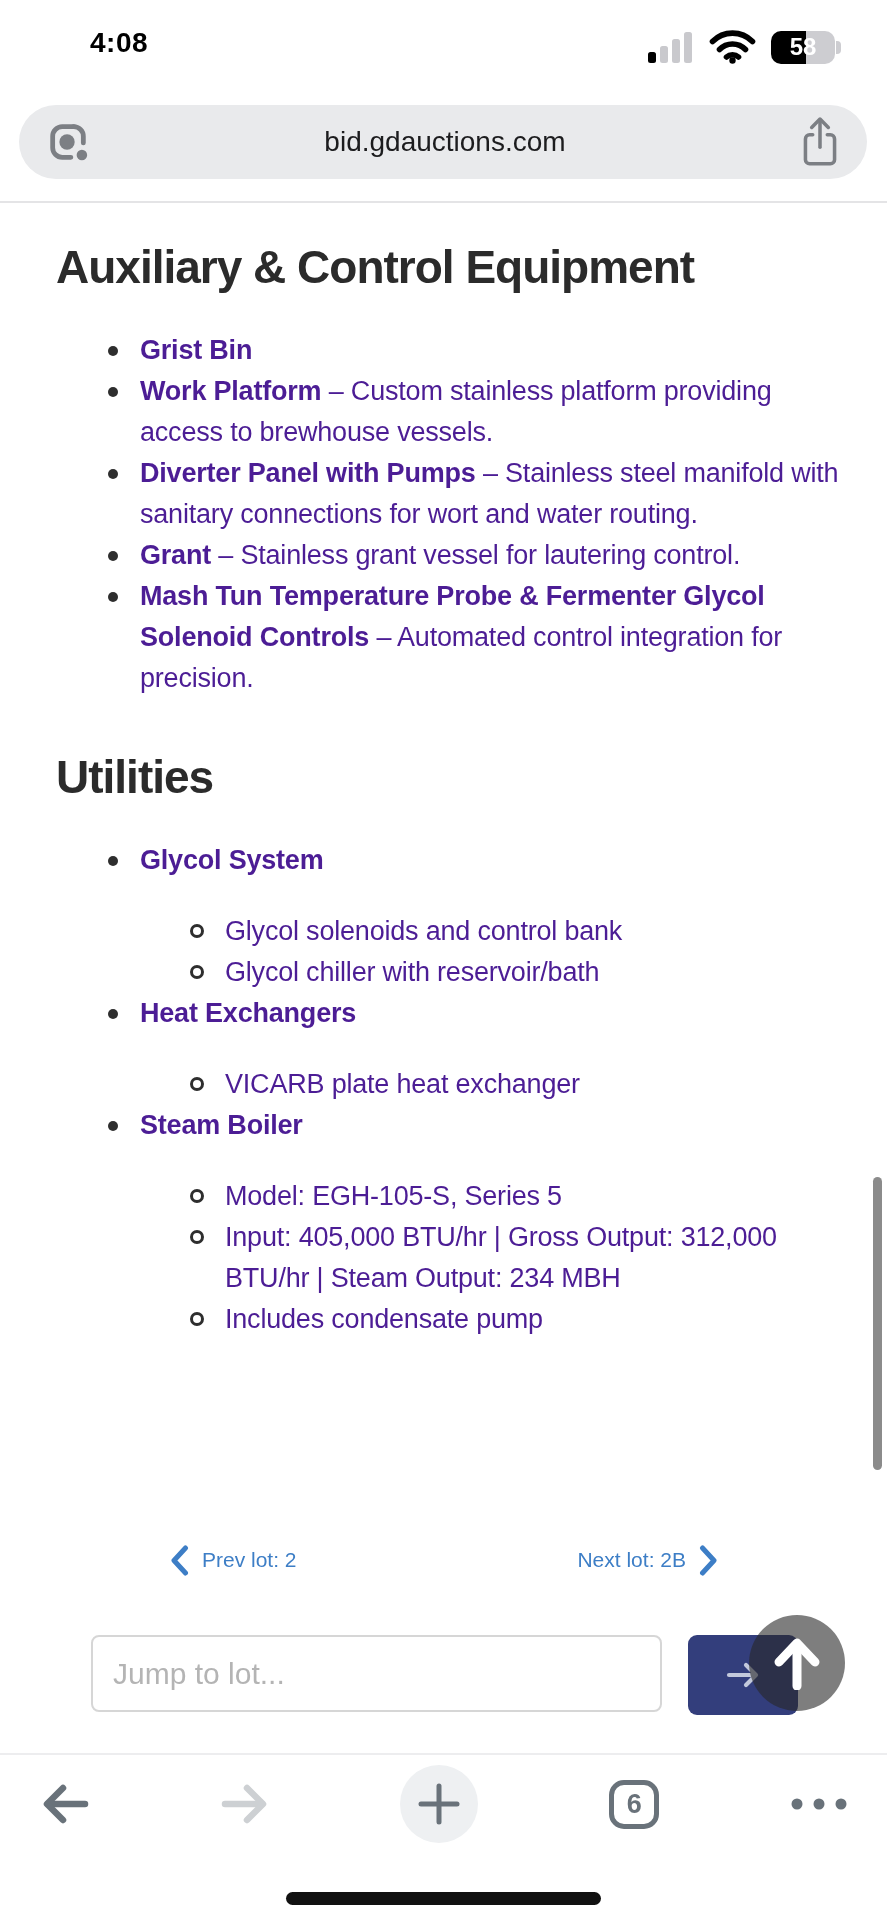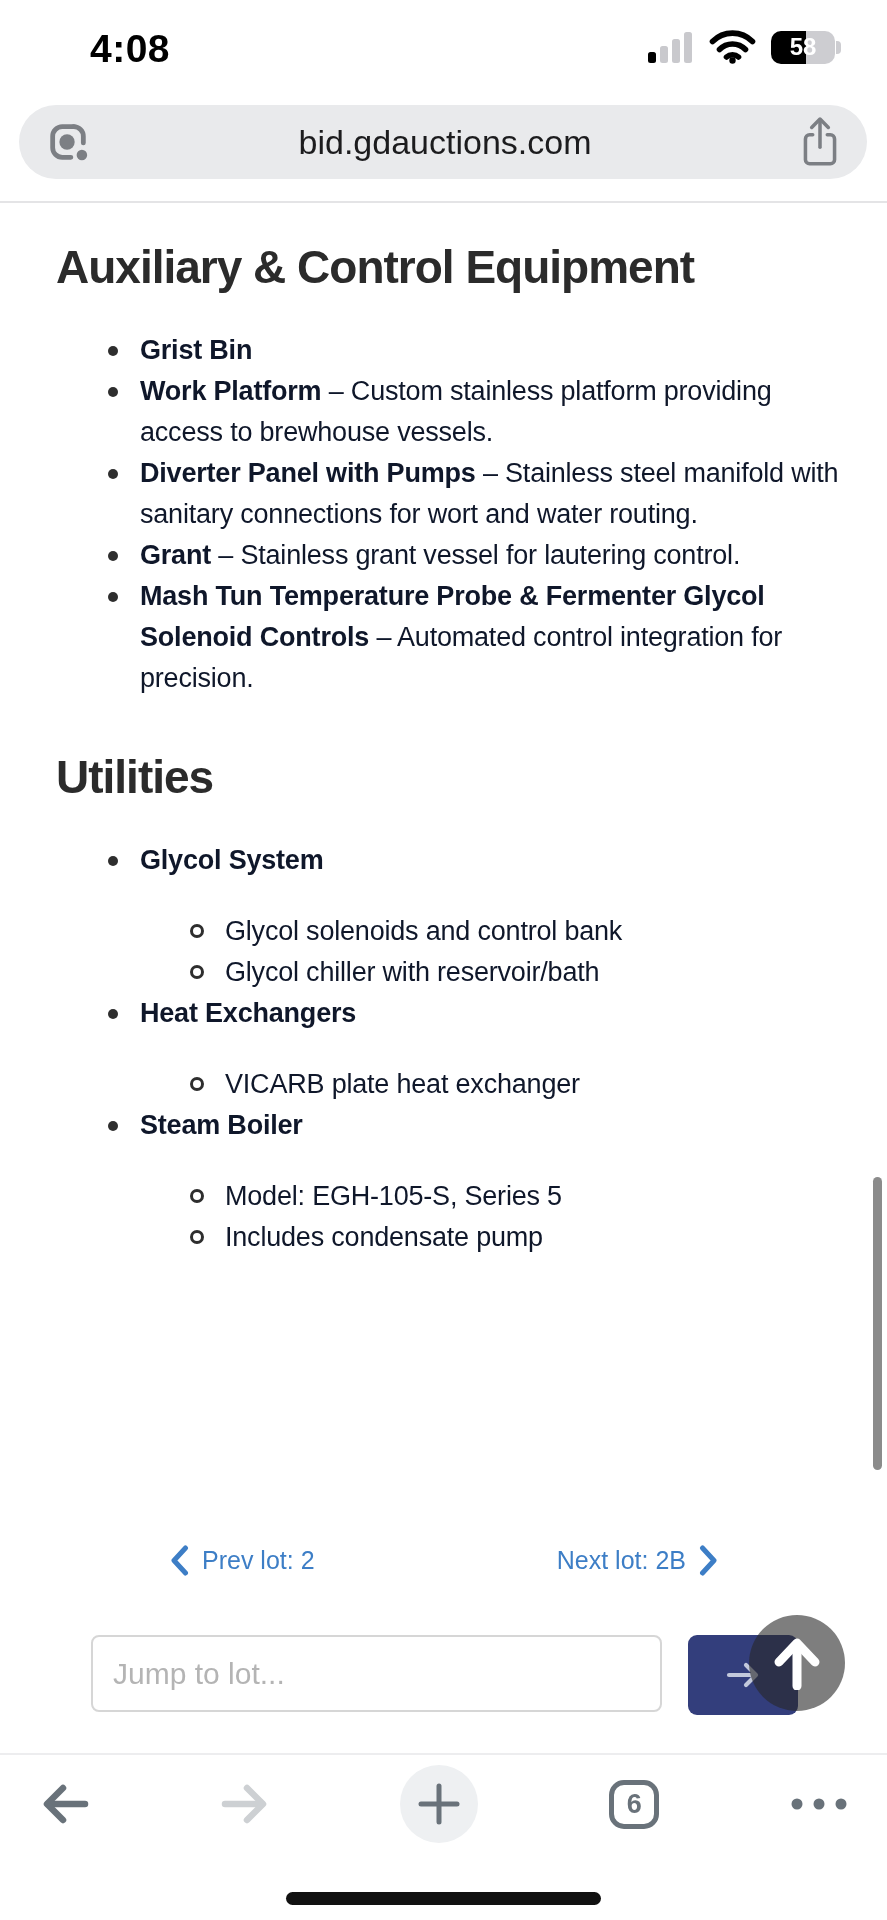--- a/index.html
+++ b/index.html
@@ -3,64 +3,64 @@
 <meta charset="utf-8">
 <style>
   * { margin:0; padding:0; box-sizing:border-box; }
   html,body { background:#ffffff; }
   .screen {
     position:relative; width:887px; height:1920px; overflow:hidden;
     background:#ffffff; font-family:"Liberation Sans", sans-serif; color:#2e2e2e;
   }
   
   .time {
-    position:absolute; left:90px; top:27px; font-size:39px; font-weight:700;
+    position:absolute; left:90px; top:27px; font-size:28px; font-weight:700;
     letter-spacing:0.5px; color:#000;
   }
   .status-icons { position:absolute; right:52px; top:30px; display:flex; align-items:center; gap:15px; }
   .battery {
     position:relative; width:64px; height:33px; border-radius:10px;
     background:linear-gradient(90deg, #000 0 55%, #cdcdd1 55% 100%);
     display:flex; align-items:center; justify-content:center;
   }
   .battery span { color:#fff; font-size:24px; font-weight:700; letter-spacing:0; }
   .battery .nub { position:absolute; right:-6px; top:10px; width:5px; height:13px; border-radius:0 4px 4px 0; background:#cdcdd1; }
   
   .omnibox {
     position:absolute; left:19px; top:105px; width:848px; height:74px;
     background:#e9eaec; border-radius:37px; display:flex; align-items:center;
     justify-content:space-between; padding:0 26px;
   }
-  .url { font-size:34px; color:#1c1c1e; }
+  .url { font-size:28px; color:#1c1c1e; }
   .header-sep { position:absolute; left:0; top:201px; width:887px; height:2px; background:#e4e4e6; }
   
   .content { position:absolute; left:0; top:202px; width:887px; padding:0 36px 0 56px; }
   h2 { font-size:46px; line-height:55px; font-weight:700; color:#2b2b2b; letter-spacing:-1px; }
   .h2-a { margin-top:38px; }
   .h2-b { margin-top:51px; }
   ul { list-style:none; }
-  .lv1 { margin-top:35px; font-size:27px; line-height:41px; letter-spacing:-0.2px; color:#0f172a; }
+  .lv1 { margin-top:35px; font-size:27px; line-height:41px; letter-spacing:-0.2px; color:#4c1d95; }
   .lv1 > li { position:relative; padding-left:84px; }
   .lv1 > li::before {
     content:""; position:absolute; left:52px; top:16px; width:10px; height:10px;
     border-radius:50%; background:#2e2e2e;
   }
   .lv2 { margin-top:30px; }
   .lv2 > li { position:relative; padding-left:85px; }
   .lv2 > li::before {
     content:""; position:absolute; left:50px; top:13px; width:8px; height:8px;
     border-radius:50%; border:3px solid #2e2e2e; background:transparent;
   }
   .bt { font-weight:700; }
   
   .lot-nav {
     position:absolute; left:0; top:1532px; width:887px; height:56px;
     display:flex; align-items:center; justify-content:space-between; padding:0 169px 0 170px;
   }
-  .lot-link { display:flex; align-items:center; gap:13px; color:#3d7ec6; font-size:25px; cursor:pointer; }
+  .lot-link { display:flex; align-items:center; gap:13px; color:#3d7ec6; font-size:21px; cursor:pointer; }
   
   .jump-input {
     position:absolute; left:91px; top:1635px; width:571px; height:77px;
     border:2px solid #d6d6d6; border-radius:8px; background:#fff;
     font-family:"Liberation Sans", sans-serif; font-size:30px; color:#2e2e2e; padding:0 10px 0 20px; outline:none;
   }
   .jump-input::placeholder { color:#b4b4b4; }
   .go-button {
     position:absolute; left:688px; top:1635px; width:110px; height:80px;
     background:#333e7c; border:none; border-radius:9px; display:flex;
@@ -150,20 +150,21 @@
       <li>
         <span class="bt">Heat Exchangers</span>
         <ul class="lv2">
           <li>VICARB plate heat exchanger</li>
         </ul>
       </li>
       <li>
         <span class="bt">Steam Boiler</span>
         <ul class="lv2">
           <li>Model: EGH-105-S, Series 5</li>
+          <li>Input: 405,000 BTU/hr | Gross Output: 312,000 BTU/hr | Steam Output: 234 MBH</li>
           <li>Includes condensate pump</li>
         </ul>
       </li>
     </ul>
   </div>
 
   <div class="lot-nav">
     <div class="lot-link">
       <svg width="19" height="31" viewBox="0 0 19 31" fill="none" stroke="#3d7ec6" stroke-width="5" stroke-linecap="round" stroke-linejoin="round">
         <path d="M15.5 3 L4 15.5 L15.5 28"></path>

